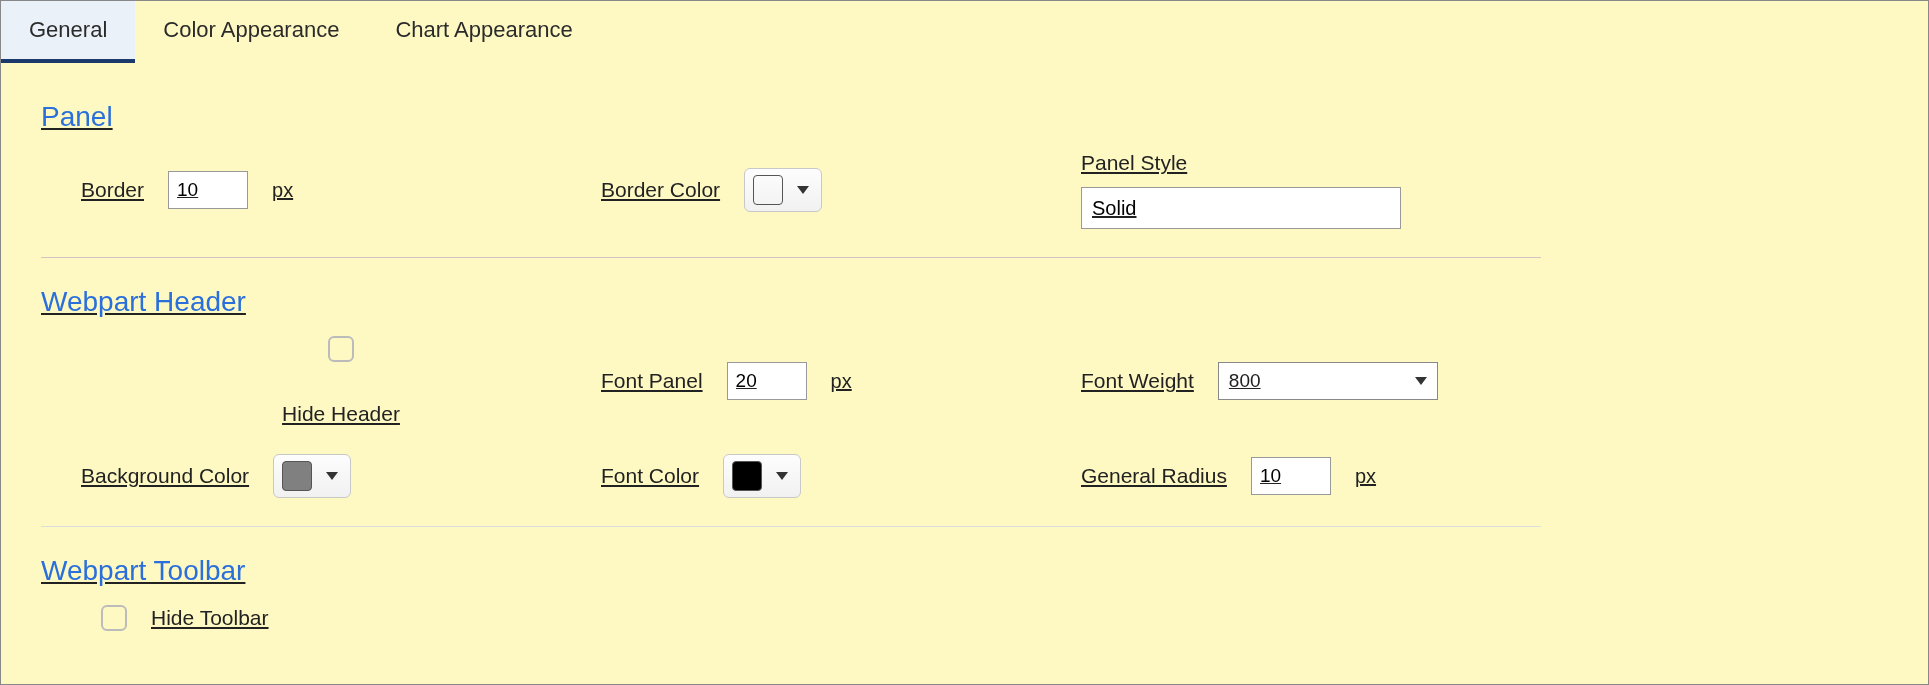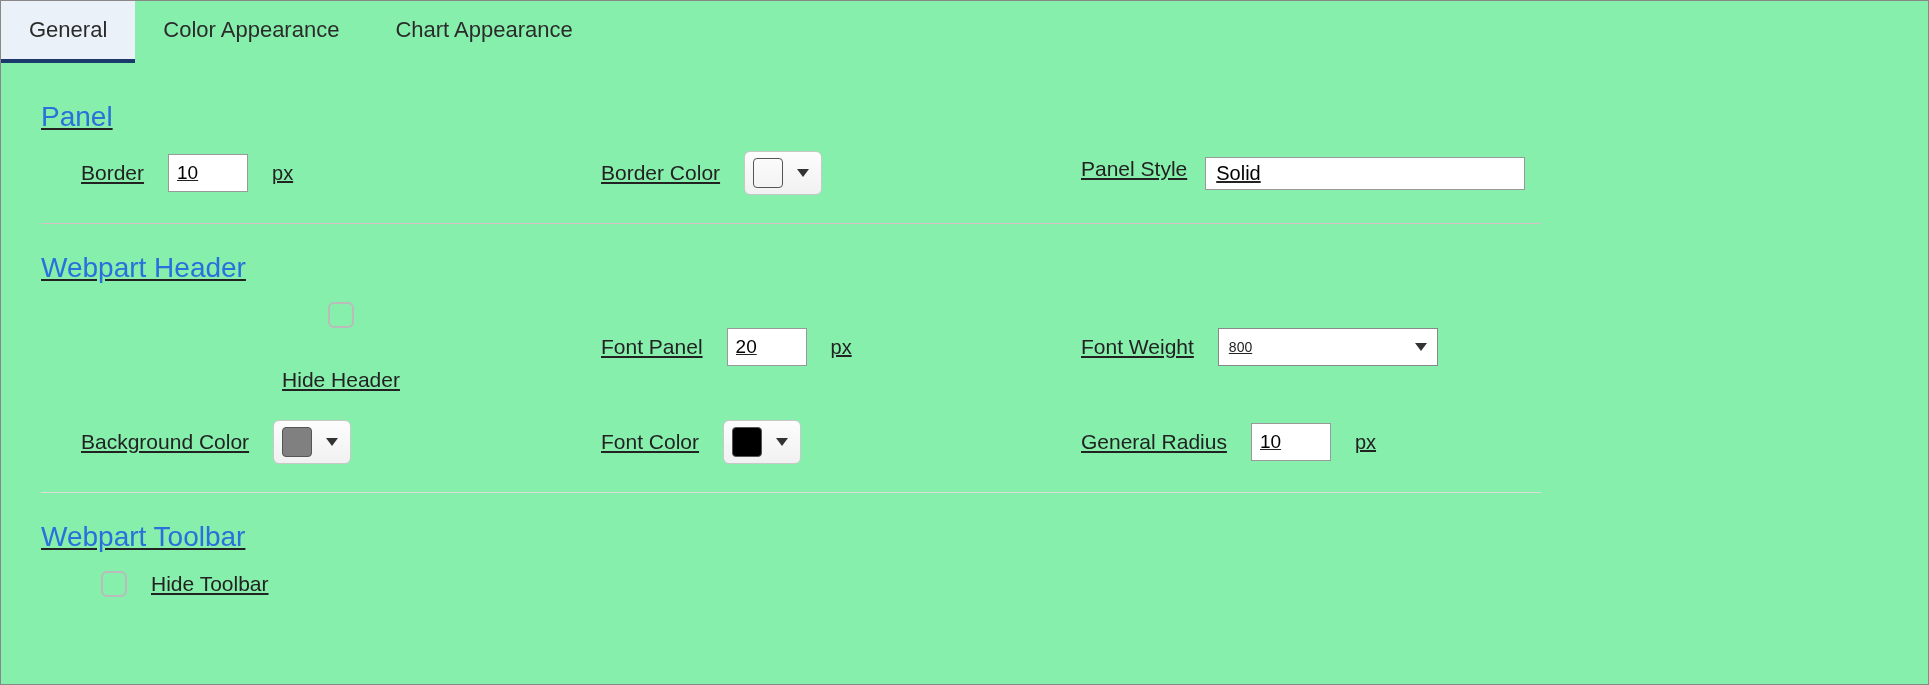--- a/index.html
+++ b/index.html
@@ -9,21 +9,21 @@
     font-size: 18px;
     color: #222;
     background: #fff;
   }
   .window {
     border: 1px solid #888;
     width: 1929px;
     height: 685px;
     overflow: hidden;
     position: relative;
-    background: #86efac;
+    background: #fef9c3;
   }
   .tabs {
     display: flex;
     align-items: flex-end;
     padding: 0;
     border-bottom: none;
   }
   .tab {
     padding: 16px 28px;
     font-size: 22px;
@@ -93,39 +93,39 @@
   }
   .caret-down {
     width: 0; height: 0;
     border-left: 6px solid transparent;
     border-right: 6px solid transparent;
     border-top: 8px solid #333;
     margin: 0 4px;
   }
   .stacked {
     display: flex;
-    flex-direction: row;
-    gap: 18px;
+    flex-direction: column;
+    gap: 12px;
   }
   .text-input {
     width: 320px;
-    height: 33px;
+    height: 42px;
     border: 1px solid #999;
     font-size: 20px;
     padding: 4px 10px;
   }
   .select {
     display: flex;
     align-items: center;
     justify-content: space-between;
     width: 220px;
     height: 38px;
     border: 1px solid #888;
     padding: 4px 10px;
-    font-size: 14px;
+    font-size: 19px;
     cursor: pointer;
     background: #fff;
   }
   .select .chev {
     width: 0; height: 0;
     border-left: 6px solid transparent;
     border-right: 6px solid transparent;
     border-top: 8px solid #333;
   }
   .checkbox {

